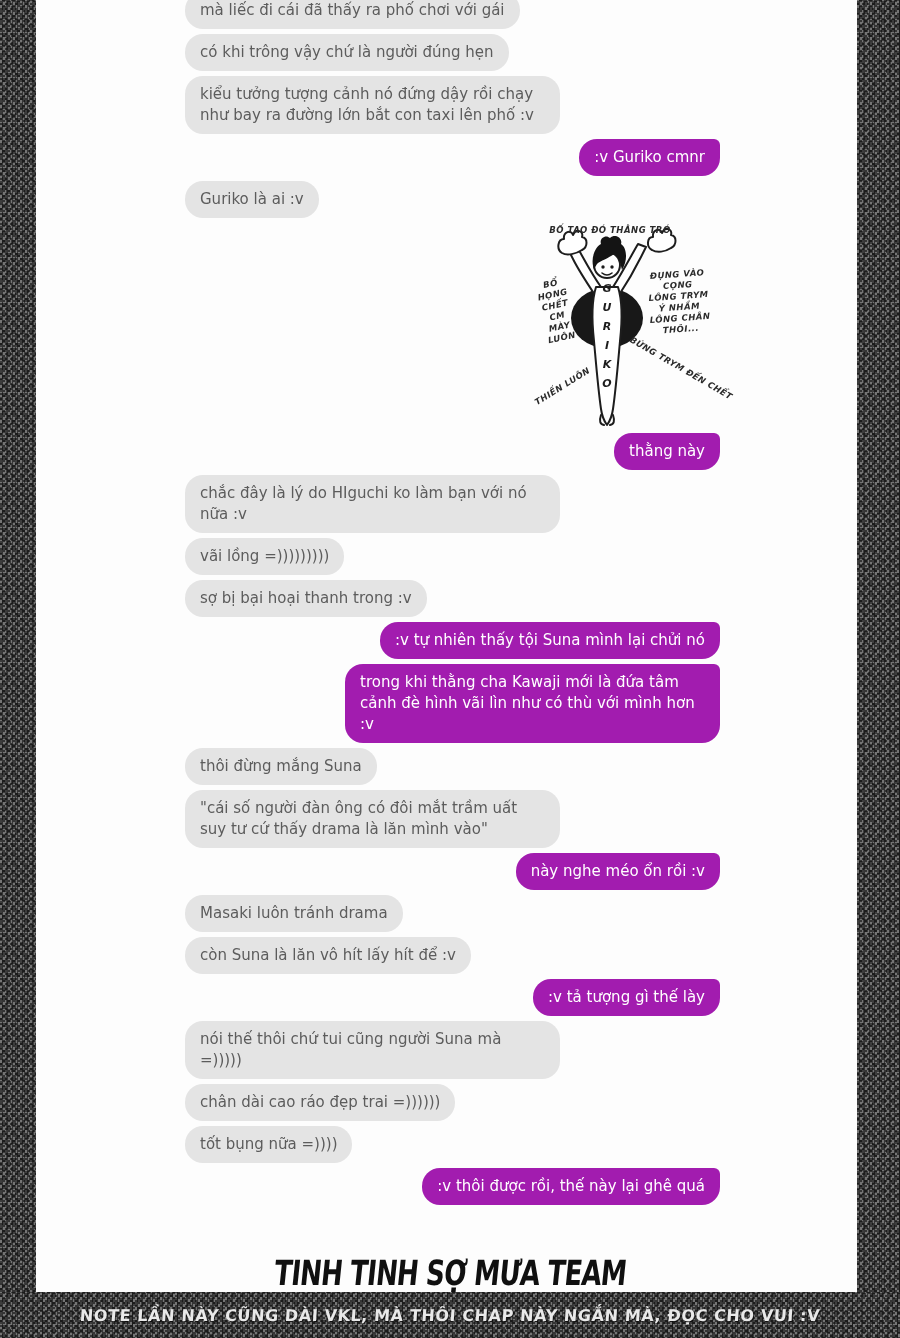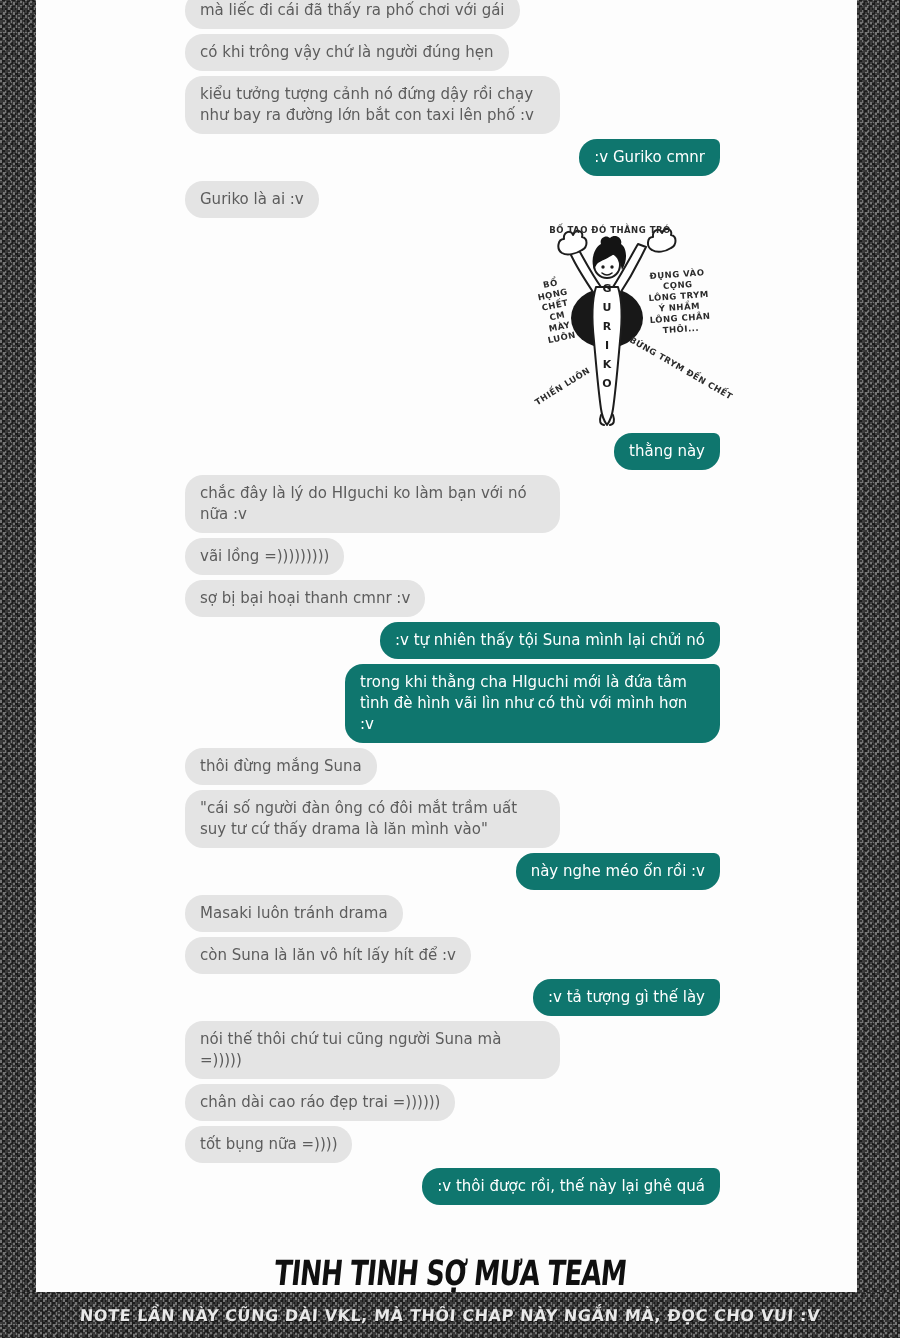--- a/index.html
+++ b/index.html
@@ -28,23 +28,23 @@
   }
   .chat{
     position:absolute;left:185px;top:-8px;width:535px;
     display:flex;flex-direction:column;gap:5px;z-index:2;
   }
   .bubble{
     max-width:345px;padding:8px 15px;border-radius:18px;
     font-size:15px;line-height:21px;font-family:"DejaVu Sans",sans-serif;
   }
   .bubble.left{align-self:flex-start;background:#e4e4e4;color:#5c5c5c;}
-  .bubble.right{align-self:flex-end;background:#0f766e;color:#ffffff;border-radius:18px 6px 18px 18px;}
+  .bubble.right{align-self:flex-end;background:#a21caf;color:#ffffff;border-radius:18px 6px 18px 18px;}
   .drawing{
-    align-self:flex-end;width:185px;height:205px;position:relative;flex:none;
+    align-self:flex-end;width:185px;height:205px;position:relative;flex:none;font-style:italic;
   }
   .drawing svg{position:absolute;left:0;top:0;z-index:1;}
   .anno{
     position:absolute;z-index:2;color:#2b2b2b;font-weight:bold;
     font-size:8.5px;line-height:11px;letter-spacing:.5px;
     white-space:pre-line;text-align:center;
   }
   .anno-top{left:75px;top:2px;transform:translateX(-50%);white-space:nowrap;}
   .anno-left{left:6px;top:55px;transform:rotate(-12deg);}
   .anno-left-diag{left:-4px;top:158px;transform:rotate(-32deg);white-space:nowrap;}
@@ -121,23 +121,23 @@
 U
 R
 I
 K
 O</div>
   </div>
 
   <div class="bubble right">thằng này</div>
   <div class="bubble left">chắc đây là lý do HIguchi ko làm bạn với nó nữa :v</div>
   <div class="bubble left">vãi lồng =)))))))))</div>
-  <div class="bubble left">sợ bị bại hoại thanh cmnr :v</div>
+  <div class="bubble left">sợ bị bại hoại thanh trong :v</div>
   <div class="bubble right">:v tự nhiên thấy tội Suna mình lại chửi nó</div>
-  <div class="bubble right">trong khi thằng cha HIguchi mới là đứa tâm tình đè hình vãi lìn như có thù với mình hơn :v</div>
+  <div class="bubble right">trong khi thằng cha Kawaji mới là đứa tâm cảnh đè hình vãi lìn như có thù với mình hơn :v</div>
   <div class="bubble left">thôi đừng mắng Suna</div>
   <div class="bubble left">"cái số người đàn ông có đôi mắt trầm uất suy tư cứ thấy drama là lăn mình vào"</div>
   <div class="bubble right">này nghe méo ổn rồi :v</div>
   <div class="bubble left">Masaki luôn tránh drama</div>
   <div class="bubble left">còn Suna là lăn vô hít lấy hít để :v</div>
   <div class="bubble right">:v tả tượng gì thế lày</div>
   <div class="bubble left">nói thế thôi chứ tui cũng người Suna mà =)))))</div>
   <div class="bubble left">chân dài cao ráo đẹp trai =))))))</div>
   <div class="bubble left">tốt bụng nữa =))))</div>
   <div class="bubble right">:v thôi được rồi, thế này lại ghê quá</div>

